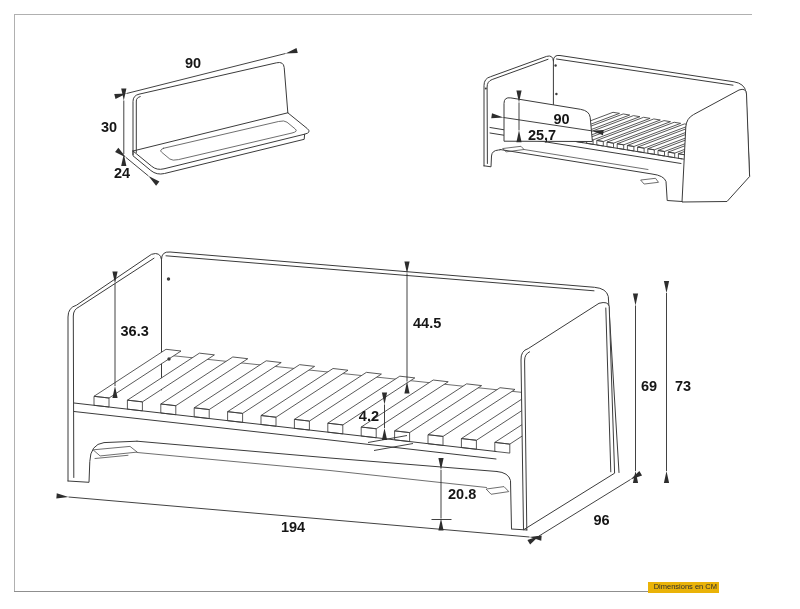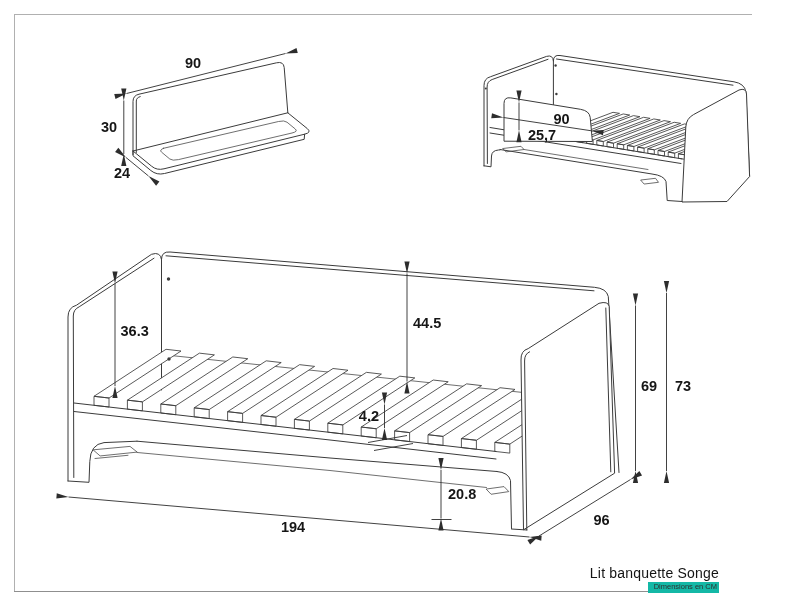--- a/index.html
+++ b/index.html
@@ -12,21 +12,21 @@
   .ln{fill:none;stroke:#3b3b3b;stroke-width:1;stroke-linecap:round;stroke-linejoin:round;}
   .thin{fill:none;stroke:#4a4a4a;stroke-width:0.8;stroke-linecap:round;}
   .pnl{fill:#ffffff;stroke:#3b3b3b;stroke-width:1;stroke-linejoin:round;}
   .slat{fill:#ffffff;stroke:#3b3b3b;stroke-width:0.85;stroke-linejoin:round;}
   .dim{stroke:#2d2d2d;stroke-width:0.9;fill:none;
        marker-start:url(#ah);marker-end:url(#ah);}
   .ext{stroke:#2d2d2d;stroke-width:0.9;}
   .dot{fill:#3b3b3b;}
   text.dimlbl{font-family:"Liberation Sans",sans-serif;font-size:14.5px;font-weight:bold;fill:#161616;}
   .title{position:absolute;right:33px;top:565px;font-size:14px;color:#141414;letter-spacing:0.2px;}
-  .units{position:absolute;right:33px;top:582px;font-size:7.5px;color:#2f2f2f;background:#14b8a6;
+  .units{position:absolute;right:33px;top:582px;font-size:7.5px;color:#2f2f2f;background:#eab308;
          padding:0 2px 2px 6px;}
 </style>
 </head>
 <body>
 
 <div class="page">
   <div class="frame"></div>
   <div class="frame-bottom"></div>
 
   <svg class="canvas" width="800" height="609" viewBox="0 0 800 609">
@@ -142,15 +142,14 @@
       <text class="dimlbl" x="413" y="328">44.5</text>
       <text class="dimlbl" x="641" y="391">69</text>
       <text class="dimlbl" x="675" y="391">73</text>
       <text class="dimlbl" x="379" y="420.5" text-anchor="end">4.2</text>
       <text class="dimlbl" x="448" y="498.5">20.8</text>
       <text class="dimlbl" x="293" y="531.5" text-anchor="middle">194</text>
       <text class="dimlbl" x="601.5" y="524.5" text-anchor="middle">96</text>
     </g>
   </svg>
 
-  <div class="title">Lit banquette Songe</div>
   <div class="units">Dimensions en CM</div>
 </div>
 
 </body></html>

